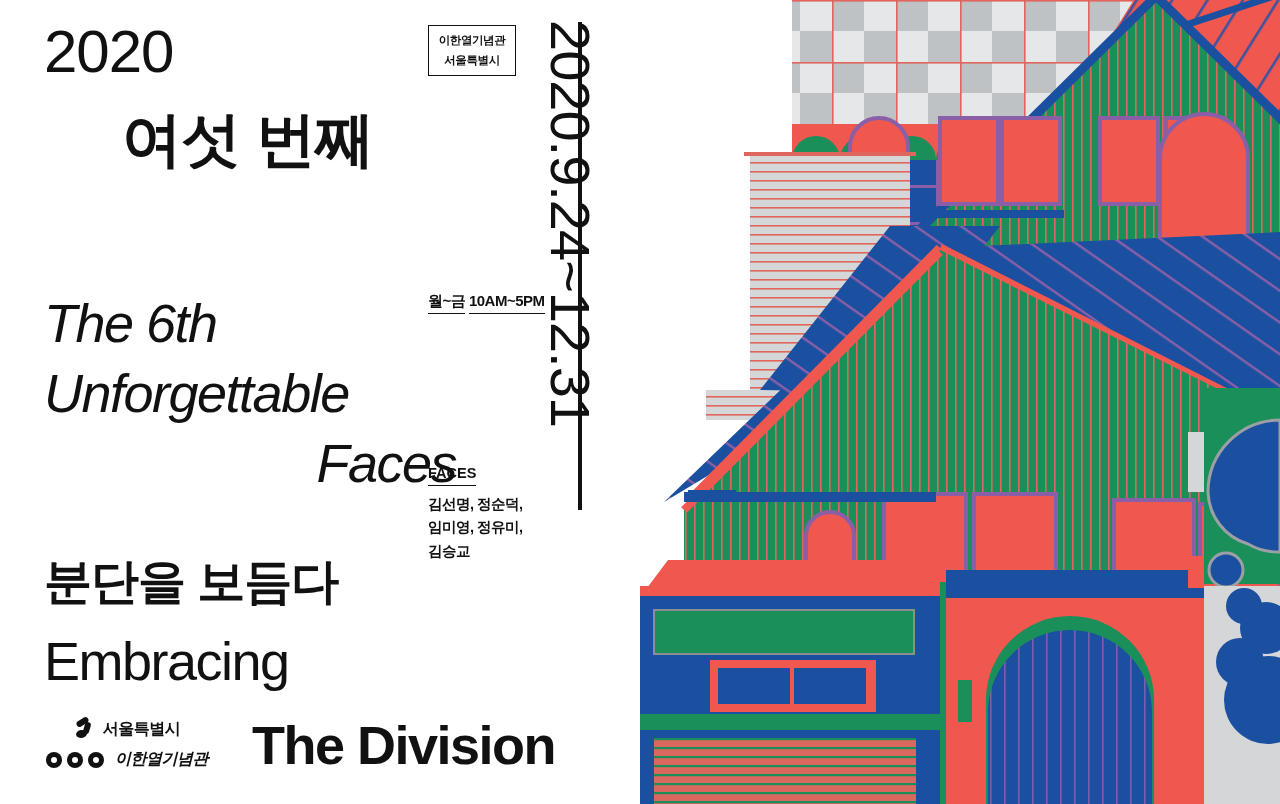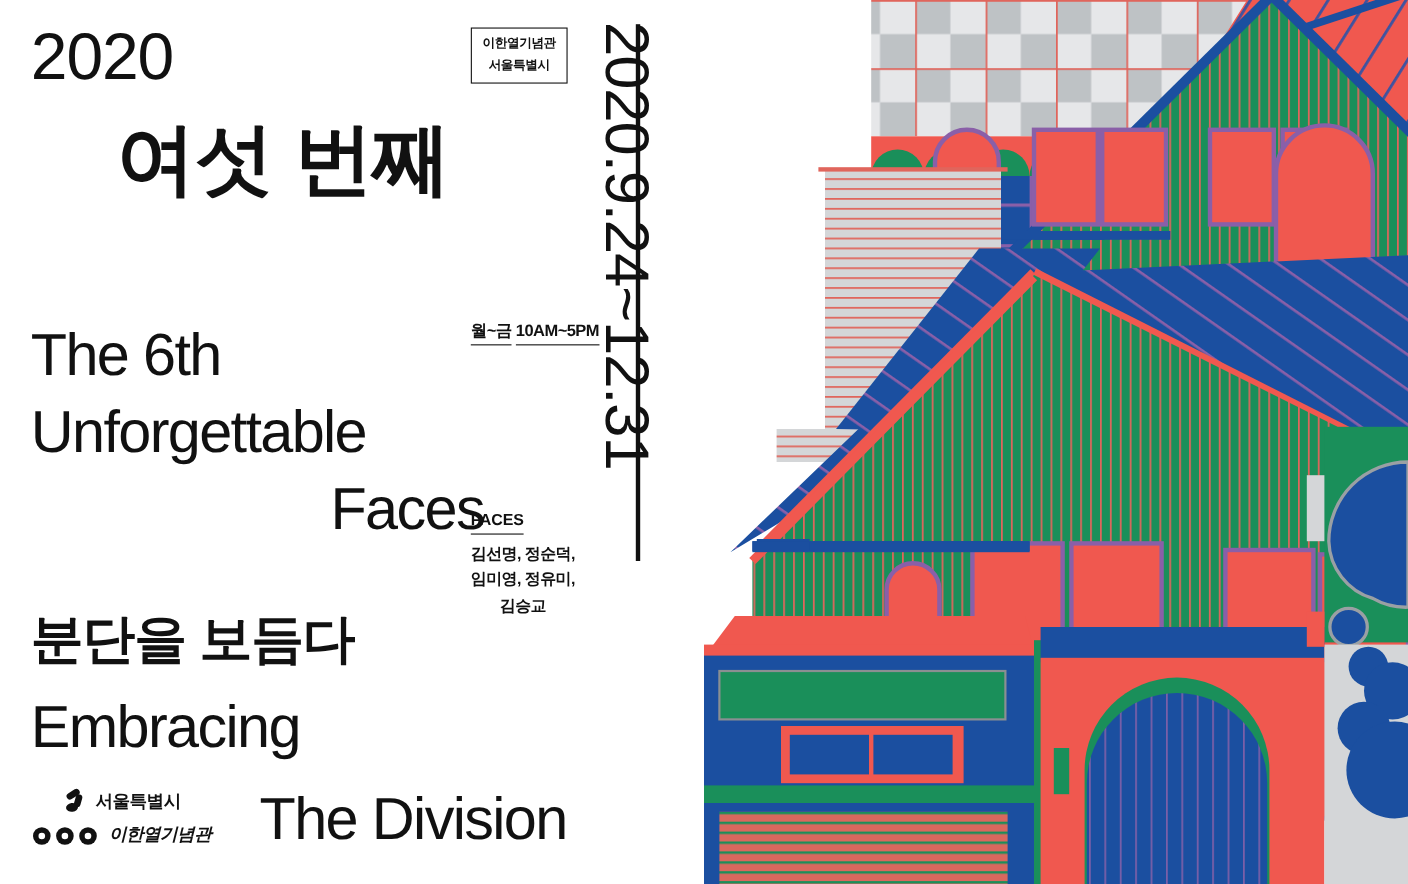--- a/index.html
+++ b/index.html
@@ -2,43 +2,43 @@
 <html><head>
 <meta charset="utf-8">
 <style>
   * { margin:0; padding:0; box-sizing:border-box; }
   html,body { width:1280px; height:804px; overflow:hidden; background:#fff; }
   body { font-family:"Liberation Sans","DejaVu Sans",sans-serif; color:#111; }
 
   #poster { position:relative; width:1280px; height:804px; background:#fff; }
 
   
-  .left-col { position:absolute; left:0; top:0; width:640px; height:804px; }
+  .left-col { position:absolute; left:16px; top:0; width:640px; height:804px; }
 
   .kicker-year {
     position:absolute; left:28px; top:22px;
     font-size:60px; font-weight:400; letter-spacing:-1px; line-height:1;
   }
   .kr-title-1 {
     position:absolute; left:106px; top:108px;
-    font-size:72px; font-weight:700; line-height:1.05; letter-spacing:-1px;
+    font-size:60px; font-weight:700; line-height:1.05; letter-spacing:-1px;
   }
   .kr-title-2 {
     position:absolute; left:148px; top:188px;
     font-size:52px; font-weight:700; line-height:1.05; letter-spacing:-1px;
   }
 
-  .en-title { position:absolute; left:28px; top:296px; width:470px; }
+  .en-title { position:absolute; left:28px; top:296px; width:470px;font-style:italic; }
   .en-l1 { font-size:54px; font-weight:400; line-height:1.0; letter-spacing:-1.5px; }
   .en-l2 { font-size:54px; font-weight:400; line-height:1.08; letter-spacing:-1.5px; margin-top:14px;}
   .en-l3 { font-size:54px; font-weight:400; line-height:1.0; letter-spacing:-1.5px; margin-top:14px; text-align:right; padding-right:58px;}
 
   .kr-sub { position:absolute; left:28px; top:558px; font-size:48px; font-weight:700; letter-spacing:-1px; line-height:1;text-align:center; }
   .en-sub-1 { position:absolute; left:28px; top:634px; font-size:54px; font-weight:400; letter-spacing:-1.5px; line-height:1; }
-  .en-sub-2 { position:absolute; left:236px; top:718px; font-size:54px; font-weight:400; letter-spacing:-1.5px; line-height:1; }
+  .en-sub-2 { position:absolute; left:236px; top:718px; font-size:54px; font-weight:700; letter-spacing:-1.5px; line-height:1; }
 
   
   .logos { position:absolute; left:30px; top:718px; }
   .logo-row { display:flex; align-items:center; gap:7px; margin-bottom:9px;justify-content:center; }
   .logo-seoul-mark { width:22px; height:22px; position:relative; display:inline-block; }
   .logo-seoul-mark .sw-a {
     position:absolute; left:2px; top:1px; width:13px; height:6px; background:#111;
     transform:rotate(-32deg); border-radius:3px;
   }
   .logo-seoul-mark .sw-b {
@@ -60,21 +60,21 @@
     position:absolute; left:428px; top:25px; width:88px; padding:5px 2px;
     border:1.5px solid #111; text-align:center; font-size:11.5px; font-weight:700;
     line-height:1.7; letter-spacing:-0.4px;
   }
   .info-block { position:absolute; font-size:15px; font-weight:700; line-height:1.5; letter-spacing:-0.5px; }
   .info-hours { left:428px; top:290px; }
   .info-hours .ih-l { border-bottom:1.5px solid #111; display:inline-block; }
   .info-faces { left:428px; top:462px; }
   .info-artists { left:428px; top:596px; }
   .info-head { display:inline-block; border-bottom:1.5px solid #111; font-size:14.5px; font-weight:700; margin-bottom:7px; letter-spacing:0px; }
-  .info-body { font-size:14.5px; font-weight:700; line-height:1.62; letter-spacing:-0.5px;text-align:center; }
+  .info-body { font-size:14.5px; font-weight:700; line-height:1.62; letter-spacing:-0.5px; }
 
   
   .v-rule { position:absolute; left:578px; top:22px; width:4px; height:488px; background:#111; }
   .v-date {
     position:absolute; left:598px; top:20px;
     transform-origin:left top; transform:rotate(90deg);
     font-size:56px; font-weight:400; letter-spacing:-1px; white-space:nowrap; line-height:1;
   }
 
   

